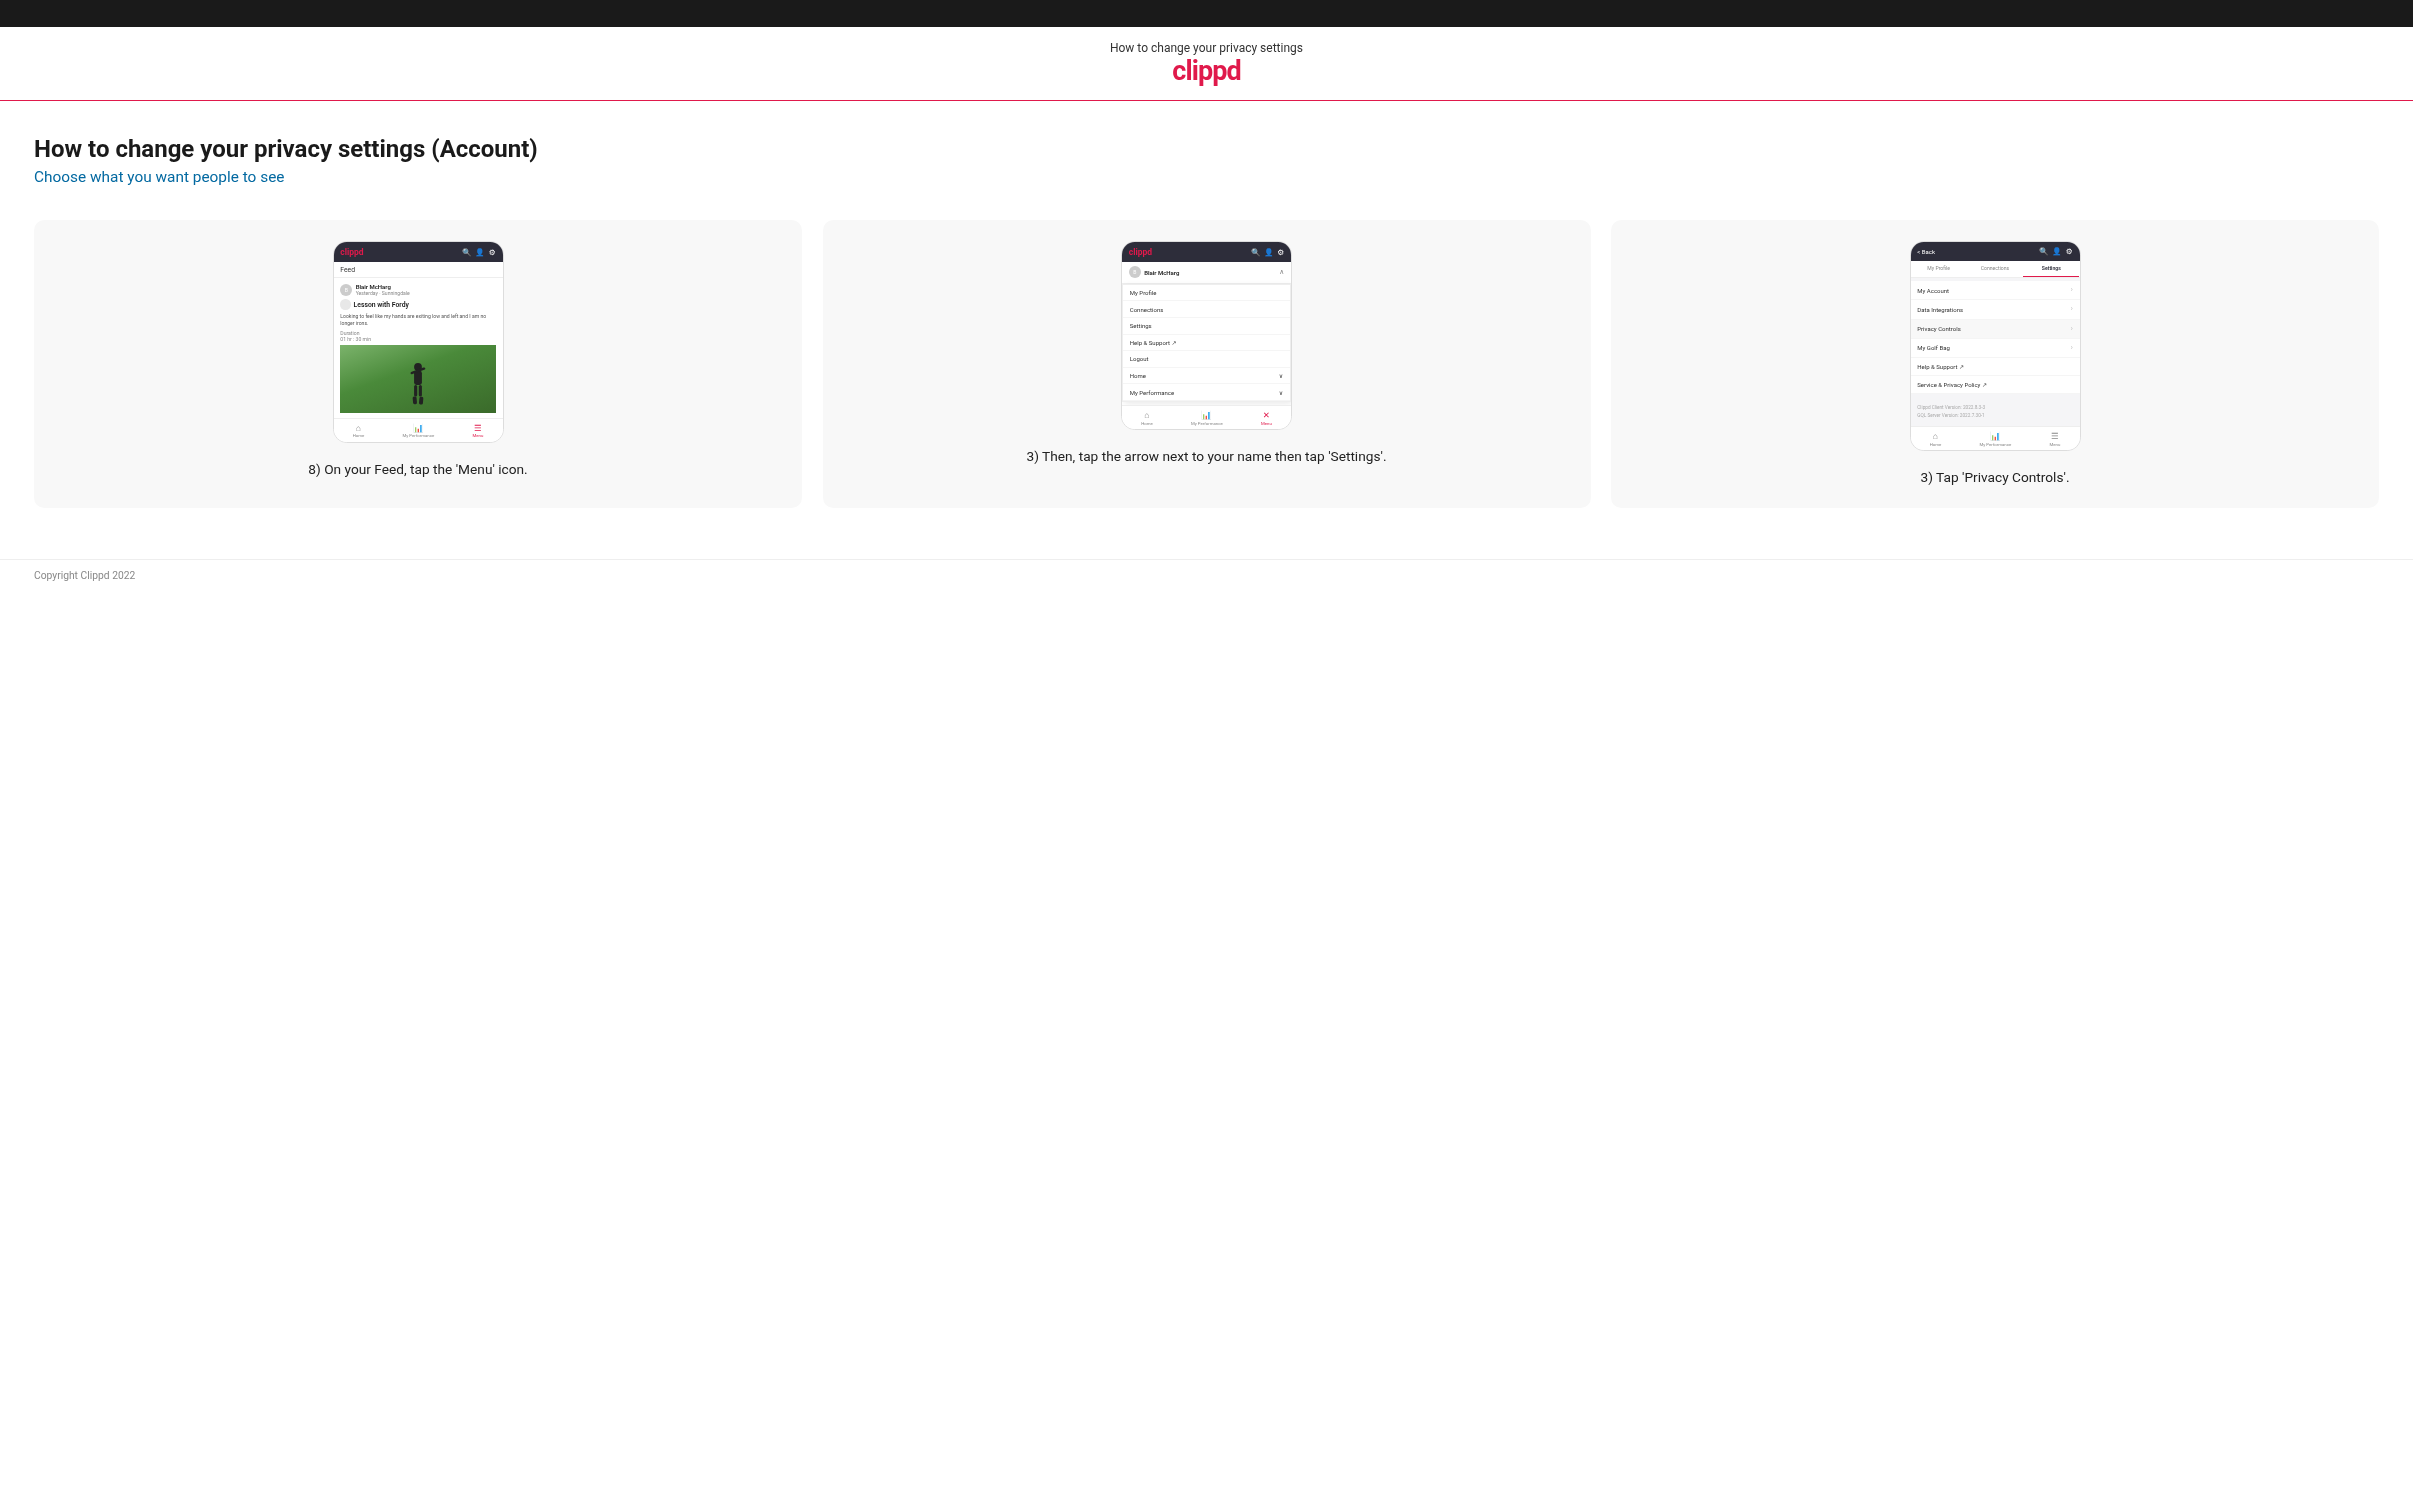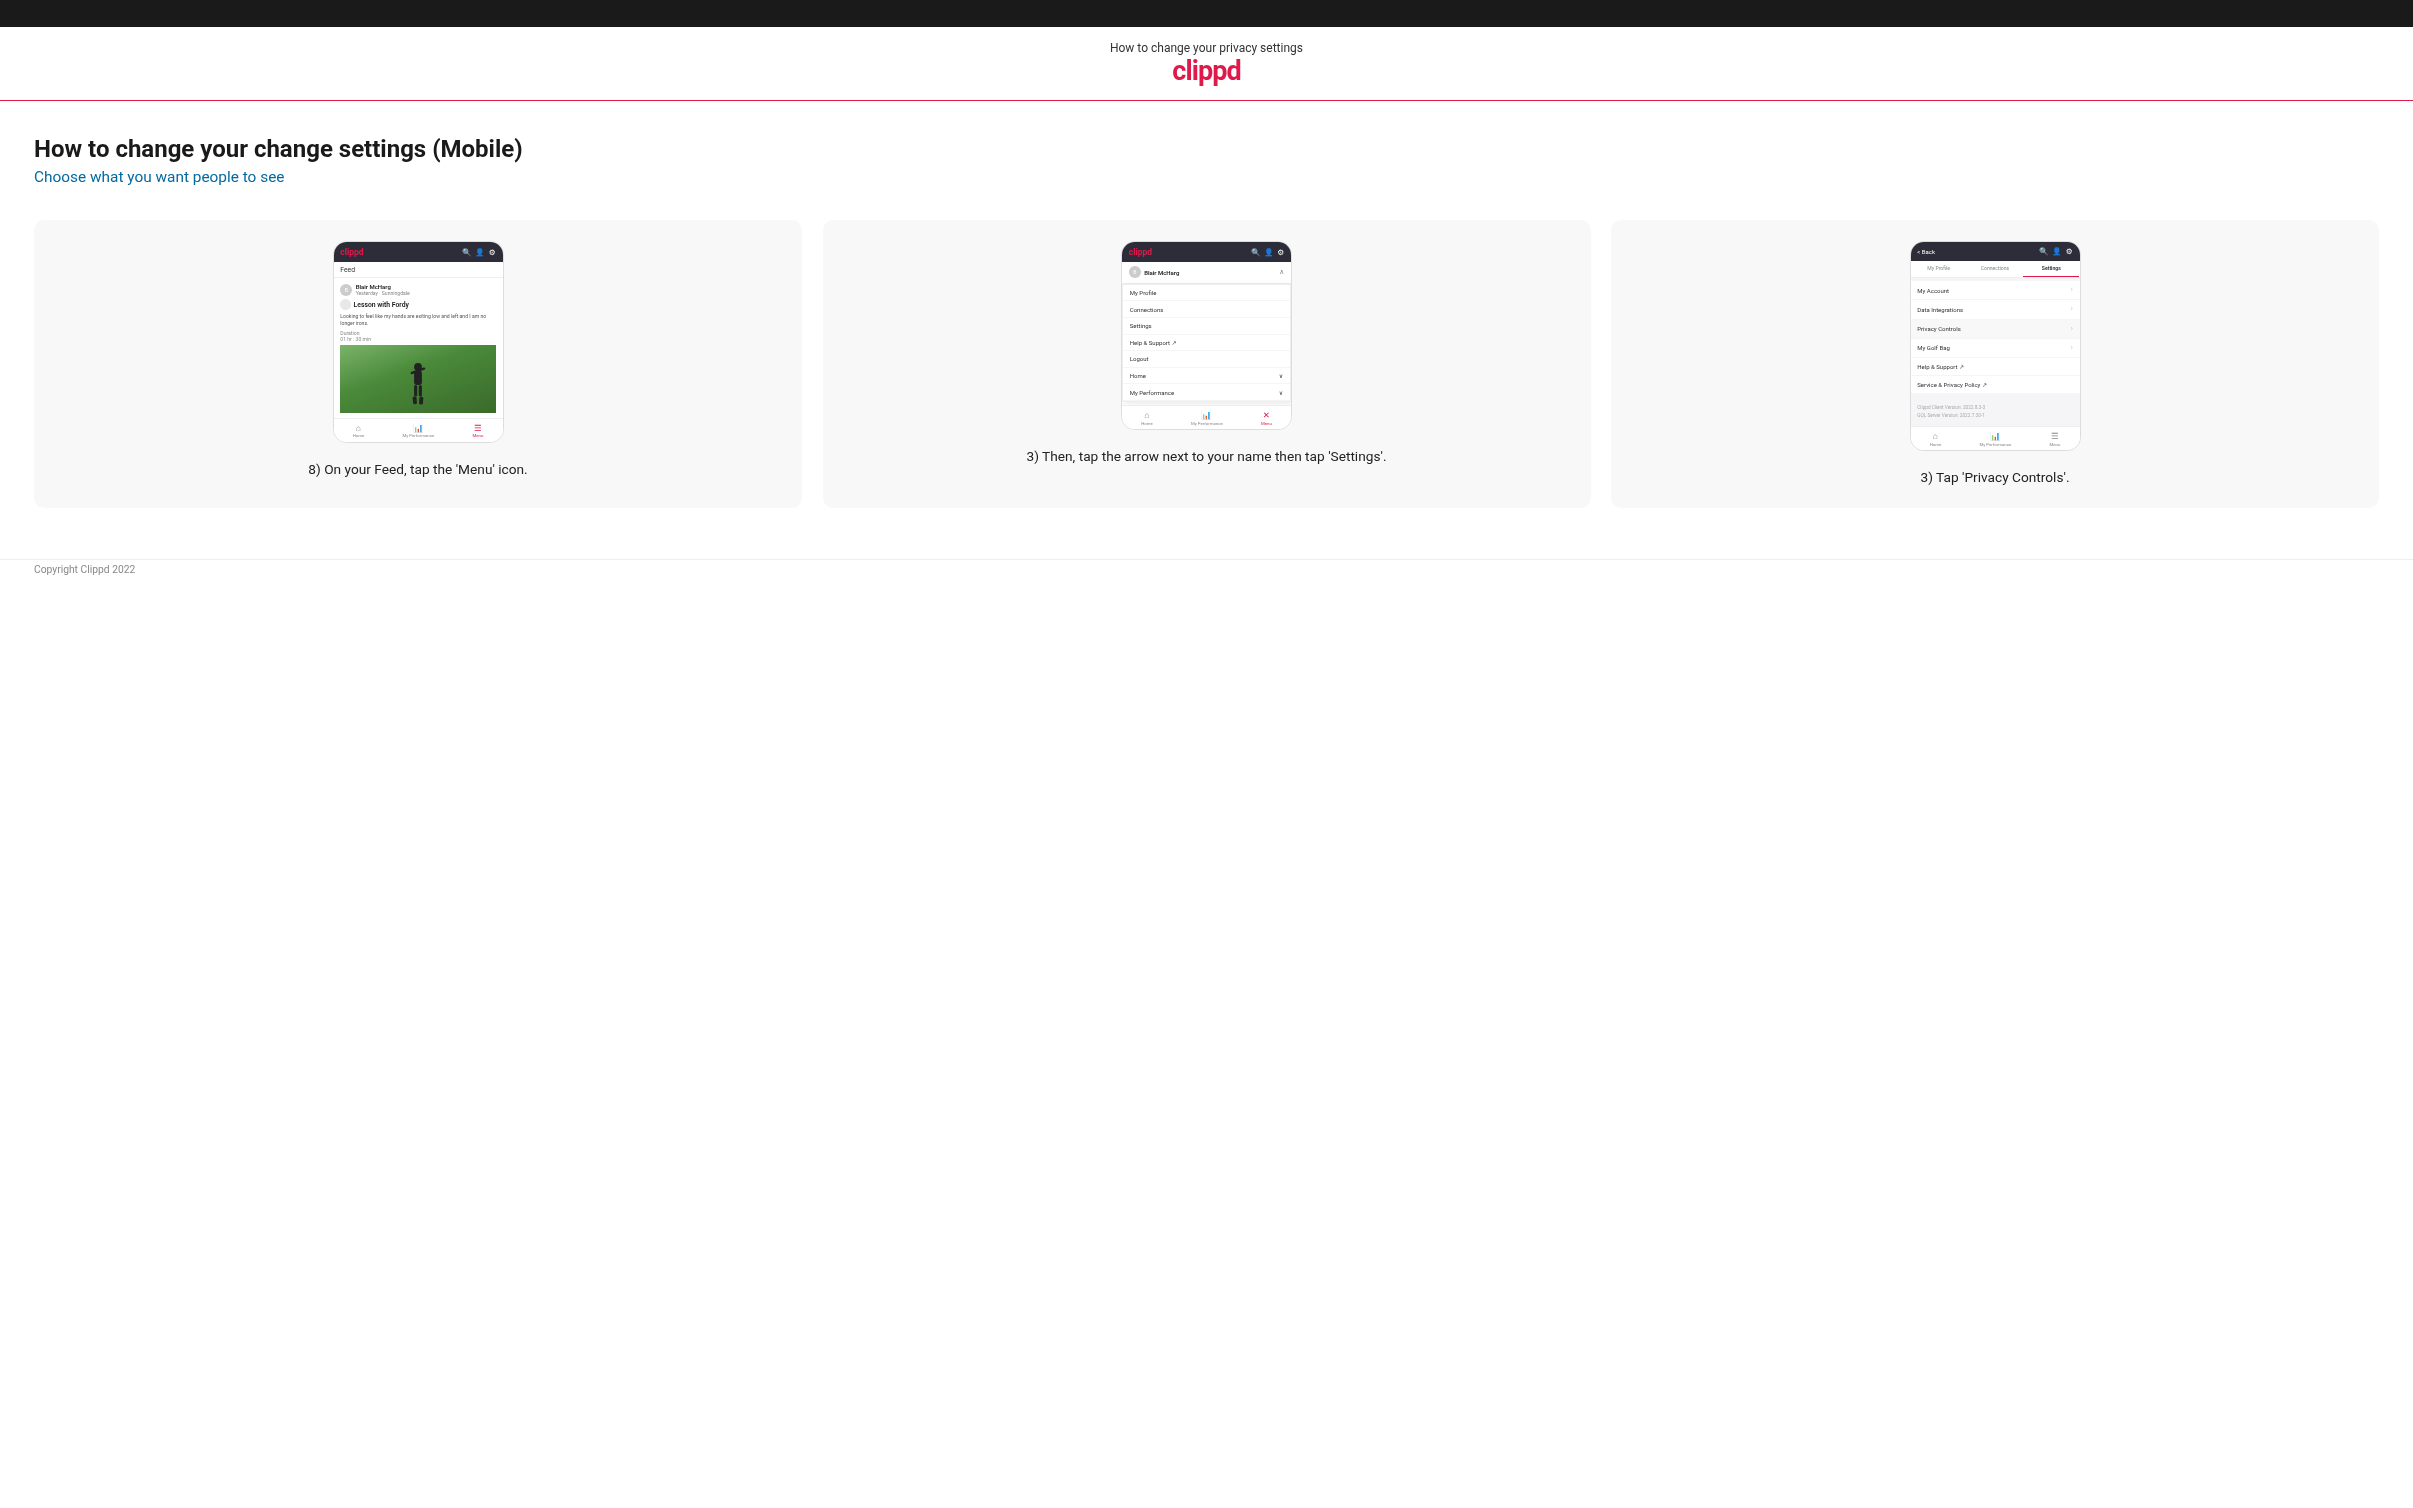--- a/index.html
+++ b/index.html
@@ -311,40 +311,40 @@
     
     .step-description {
       font-size: 13.7px;
       color: #222;
       text-align: center;
       line-height: 1.4;
     }
 
     
     .footer {
-      padding: 0 34px;
+      padding: 6px 34px;
       border-top: 0.9px solid #eee;
     }
     .footer-text {
       font-size: 10.3px;
       color: #888;
     }
   </style>
 </head>
 <body>
 
 <div class="top-bar"></div>
 
 <div class="header">
   <span class="header-title">How to change your privacy settings</span>
   <span class="logo">clippd</span>
 </div>
 
 <div class="main">
-  <h1 class="page-title">How to change your change settings (Mobile)</h1>
+  <h1 class="page-title">How to change your privacy settings (Account)</h1>
   <p class="page-subtitle">Choose what you want people to see</p>
 
   <div class="steps">
 
     <div class="step-card">
       <div class="phone-mockup">
 
         <div class="phone-nav">
           <span class="phone-logo">clippd</span>
           <div class="phone-icons">

